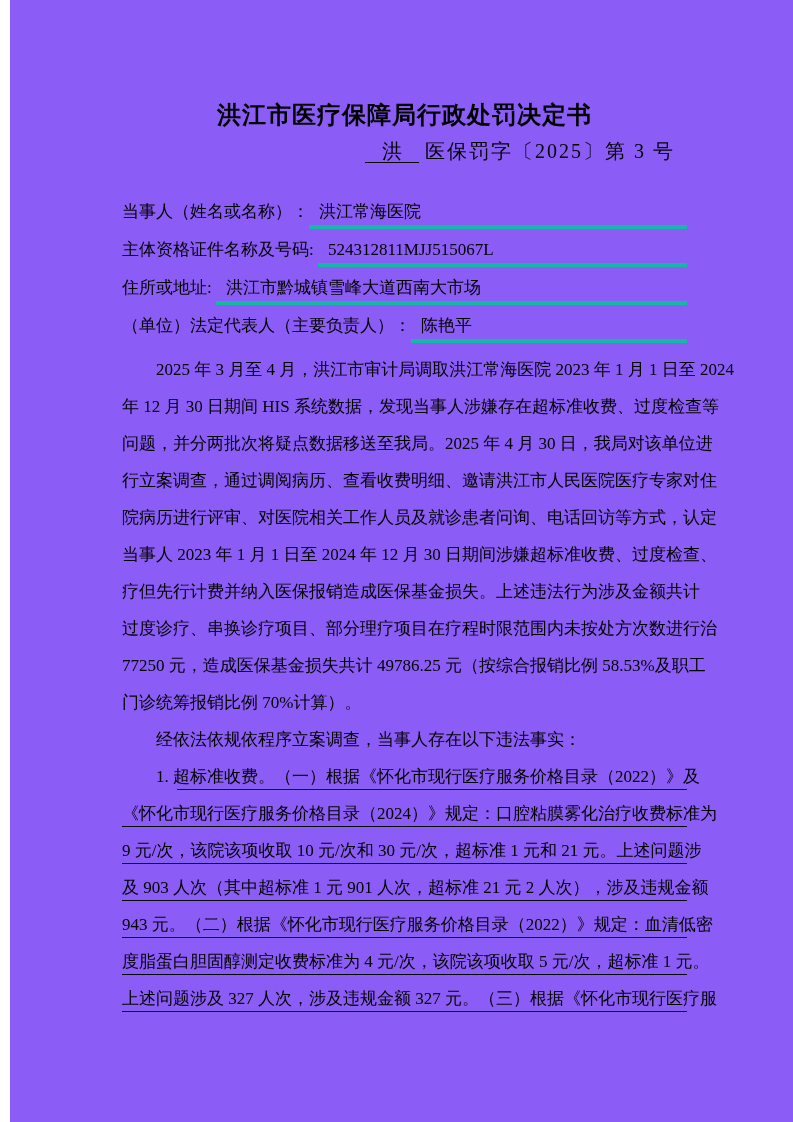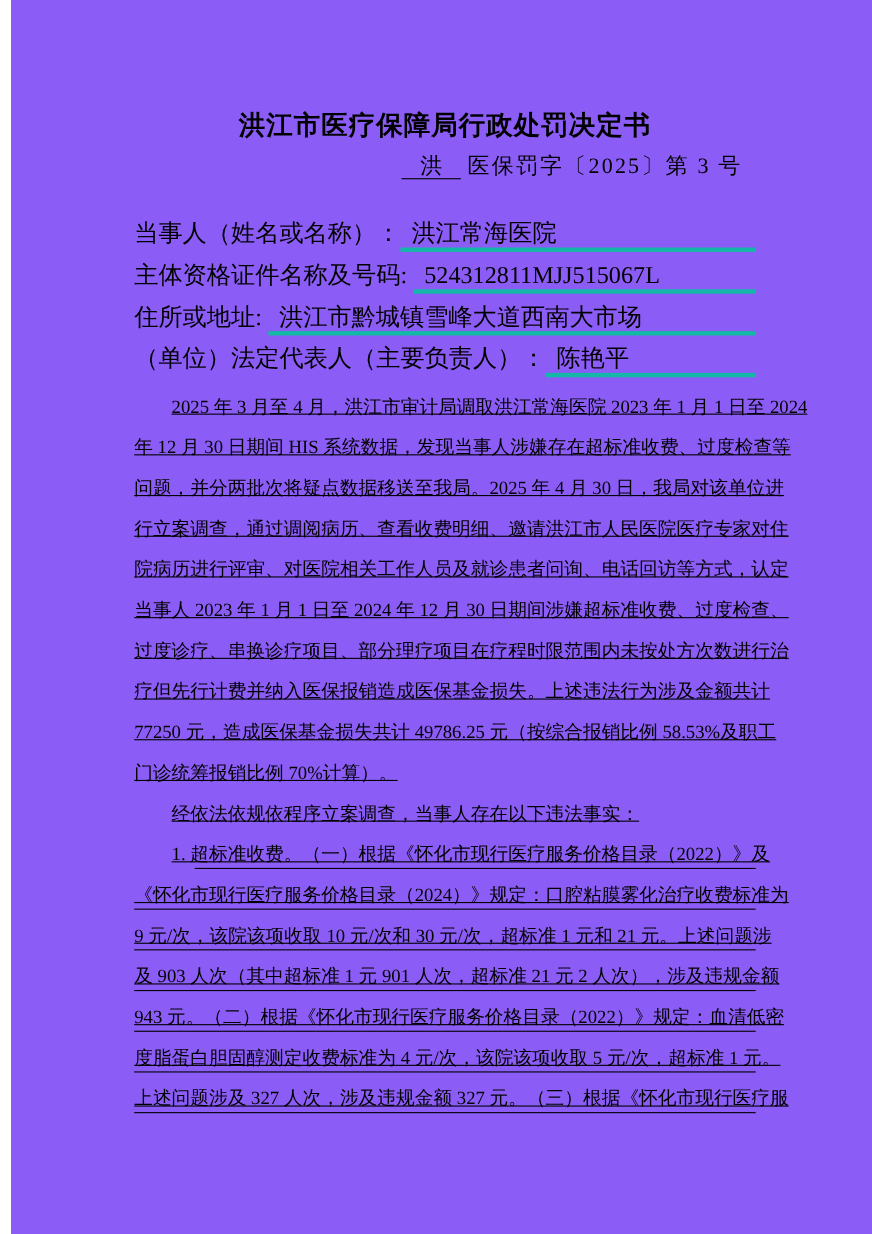--- a/index.html
+++ b/index.html
@@ -36,21 +36,21 @@
     text-align:center;
     border-bottom:1px solid #000;
     margin-right:6px;
   }
   .docnum-rest{letter-spacing:2px;}
   .fields{margin-top:36px;}
   .frow{
     display:flex;
     align-items:flex-start;
     height:38px;
-    font-size:22px;
+    font-size:17px;
   }
   .flabel{
     line-height:26px;
     white-space:pre;
     flex:none;
   }
   .fvalue{
     flex:1;
     height:26px;
     line-height:26px;
@@ -59,21 +59,20 @@
     white-space:nowrap;
     overflow:hidden;
   }
   .bodytext{font-size:17px;}
   .line{
     position:relative;
     height:37px;
     line-height:37px;
     text-align:justify;
     white-space:nowrap;
-    text-decoration:underline;
   }
   .line.full{text-align-last:justify;}
   .line.indent{text-indent:34px;}
   .line.ul::after{
     content:"";
     position:absolute;
     left:0;right:0;bottom:5px;
     border-bottom:1px solid #000;
   }
   .line.ul-part::after{left:55px;}
@@ -105,22 +104,22 @@
     </div>
 
   <div class="bodytext" id="paras">
       <div class="para">
         <div class="line full indent">2025 年 3 月至 4 月，洪江市审计局调取洪江常海医院 2023 年 1 月 1 日至 2024</div>
         <div class="line full">年 12 月 30 日期间 HIS 系统数据，发现当事人涉嫌存在超标准收费、过度检查等</div>
         <div class="line full">问题，并分两批次将疑点数据移送至我局。2025 年 4 月 30 日，我局对该单位进</div>
         <div class="line full">行立案调查，通过调阅病历、查看收费明细、邀请洪江市人民医院医疗专家对住</div>
         <div class="line full">院病历进行评审、对医院相关工作人员及就诊患者问询、电话回访等方式，认定</div>
         <div class="line full">当事人 2023 年 1 月 1 日至 2024 年 12 月 30 日期间涉嫌超标准收费、过度检查、</div>
+        <div class="line full">疗但先行计费并纳入医保报销造成医保基金损失。上述违法行为涉及金额共计</div>
         <div class="line full">过度诊疗、串换诊疗项目、部分理疗项目在疗程时限范围内未按处方次数进行治</div>
-        <div class="line full">疗但先行计费并纳入医保报销造成医保基金损失。上述违法行为涉及金额共计</div>
         <div class="line full">77250 元，造成医保基金损失共计 49786.25 元（按综合报销比例 58.53%及职工</div>
         <div class="line">门诊统筹报销比例 70%计算）。</div>
       </div>
       <div class="para">
         <div class="line indent">经依法依规依程序立案调查，当事人存在以下违法事实：</div>
       </div>
       <div class="para">
         <div class="line full indent ul ul-part">1. 超标准收费。（一）根据《怀化市现行医疗服务价格目录（2022）》及</div>
         <div class="line full ul">《怀化市现行医疗服务价格目录（2024）》规定：口腔粘膜雾化治疗收费标准为</div>
         <div class="line full ul">9 元/次，该院该项收取 10 元/次和 30 元/次，超标准 1 元和 21 元。上述问题涉</div>

